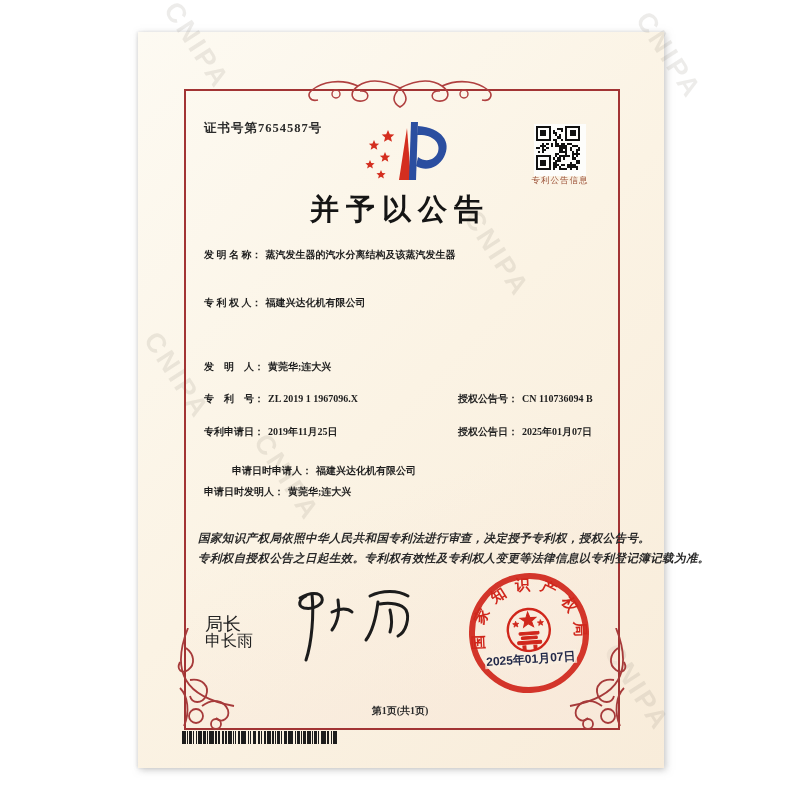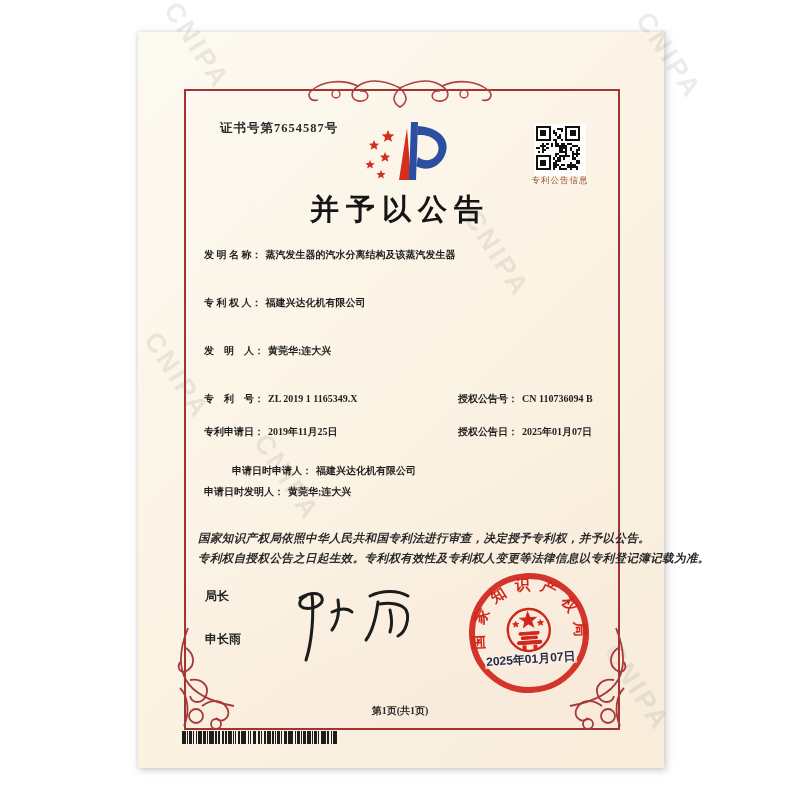--- a/index.html
+++ b/index.html
@@ -13,34 +13,34 @@
   .wm{position:absolute;color:rgba(125,118,104,.14);font-weight:bold;font-size:27px;
       letter-spacing:3px;transform:rotate(57deg);white-space:nowrap;z-index:1;
       font-family:"Liberation Sans",sans-serif;}
   
   #frame{position:absolute;left:46px;top:57px;width:432px;height:637px;
          border:2.5px solid #a23434;z-index:2;
          background:linear-gradient(160deg,rgba(252,244,230,.0) 60%,rgba(248,230,216,.6) 100%);}
   .flourish{position:absolute;z-index:3;}
   
   .abs{position:absolute;z-index:4;}
-  #certno{left:66px;top:88px;font-size:12.5px;font-weight:700;color:#2b2b2b;letter-spacing:1px;margin-left:16px;}
+  #certno{left:66px;top:88px;font-size:12.5px;font-weight:700;color:#2b2b2b;letter-spacing:1px;}
   #title{left:46px;top:158px;width:432px;text-align:center;font-size:29px;font-weight:700;
          color:#151515;letter-spacing:7px;}
   .row{left:66px;font-size:10px;color:#1e1e1e;white-space:nowrap;}
   .row .lab{font-weight:700;}
   .row .val{font-weight:600;margin-left:4px;}
   .rcol{position:absolute;left:254px;white-space:nowrap;}
   #qrwrap{left:396px;top:92px;width:48px;height:48px;background:#fdfdfb;padding:2px;z-index:4;}
   #qrlabel{left:380px;top:143px;width:84px;text-align:center;font-size:8.5px;color:#9a4f35;
            font-weight:400;letter-spacing:1px;}
   .stmt{left:60px;width:404px;text-align:center;font-size:11.5px;color:#2a2a2a;
         font-style:italic;font-weight:600;letter-spacing:.4px;white-space:nowrap;}
-  #director-title{left:67px;top:556px;font-size:12px;font-weight:700;color:#222;}
-  #director-name{left:67px;top:599px;font-size:12px;font-weight:700;color:#222;}
+  #director-title{left:67px;top:580px;font-size:18px;font-weight:400;color:#222;}
+  #director-name{left:67px;top:599px;font-size:16px;font-weight:400;color:#222;}
   #footer-page{left:46px;top:672px;width:432px;text-align:center;font-size:10px;
                font-weight:700;color:#2b2b2b;}
   #barcode{left:44px;top:699px;width:156px;height:13px;z-index:4;}
   #sealwrap{left:328px;top:538px;width:126px;height:126px;z-index:5;transform:rotate(-4deg);}
   #sig{left:148px;top:552px;z-index:4;}
 </style>
 </head>
 <body>
 
 <div id="stage">
@@ -331,39 +331,39 @@
     <div class="abs" id="qrlabel">专利公告信息</div>
 
     <div class="abs" id="title">并予以公告</div>
 
     <div class="abs row" style="top:216px;">
       <span class="lab">发 明 名 称：</span><span class="val">蒸汽发生器的汽水分离结构及该蒸汽发生器</span>
     </div>
     <div class="abs row" style="top:264px;">
       <span class="lab">专 利 权 人：</span><span class="val">福建兴达化机有限公司</span>
     </div>
-    <div class="abs row" style="top:312px;">
+    <div class="abs row" style="top:328px;">
       <span class="lab">发　明　人：</span><span class="val">黄莞华;连大兴</span>
     </div>
     <div class="abs row" style="top:360px;width:440px;">
-      <span class="lab">专　利　号：</span><span class="val">ZL 2019 1 1165349.X</span>
+      <span class="lab">专　利　号：</span><span class="val">ZL 2019 1 1967096.X</span>
       <span class="rcol"><span class="lab">授权公告号：</span><span class="val">CN 110736094 B</span></span>
     </div>
     <div class="abs row" style="top:393px;width:440px;">
       <span class="lab">专利申请日：</span><span class="val">2019年11月25日</span>
       <span class="rcol"><span class="lab">授权公告日：</span><span class="val">2025年01月07日</span></span>
     </div>
     <div class="abs row" style="top:432px;padding-left:28px;">
       <span class="lab">申请日时申请人：</span><span class="val">福建兴达化机有限公司</span>
     </div>
     <div class="abs row" style="top:453px;">
       <span class="lab">申请日时发明人：</span><span class="val">黄莞华;连大兴</span>
     </div>
 
-    <div class="abs stmt" style="top:499px;">国家知识产权局依照中华人民共和国专利法进行审查，决定授予专利权，并予以公告。</div>
+    <div class="abs stmt" style="top:499px;">国家知识产权局依照中华人民共和国专利法进行审查，决定授予专利权，授权公告号。</div>
     <div class="abs stmt" style="top:519px;text-align:right;">专利权自授权公告之日起生效。专利权有效性及专利权人变更等法律信息以专利登记簿记载为准。</div>
 
     <div class="abs" id="director-title">局长</div>
     <div class="abs" id="director-name">申长雨</div>
 
     <svg class="abs" id="sig" width="140" height="84" viewBox="0 0 140 84">
       <g fill="none" stroke="#1c1c1c" stroke-width="3" stroke-linecap="round">
         <path d="M14,14 C24,8 34,8 36,14 C38,20 28,26 18,24 C12,22 12,16 20,12"></path>
         <path d="M26,10 C28,30 26,58 20,76"></path>
         <path d="M52,16 C54,26 52,38 46,46"></path>

